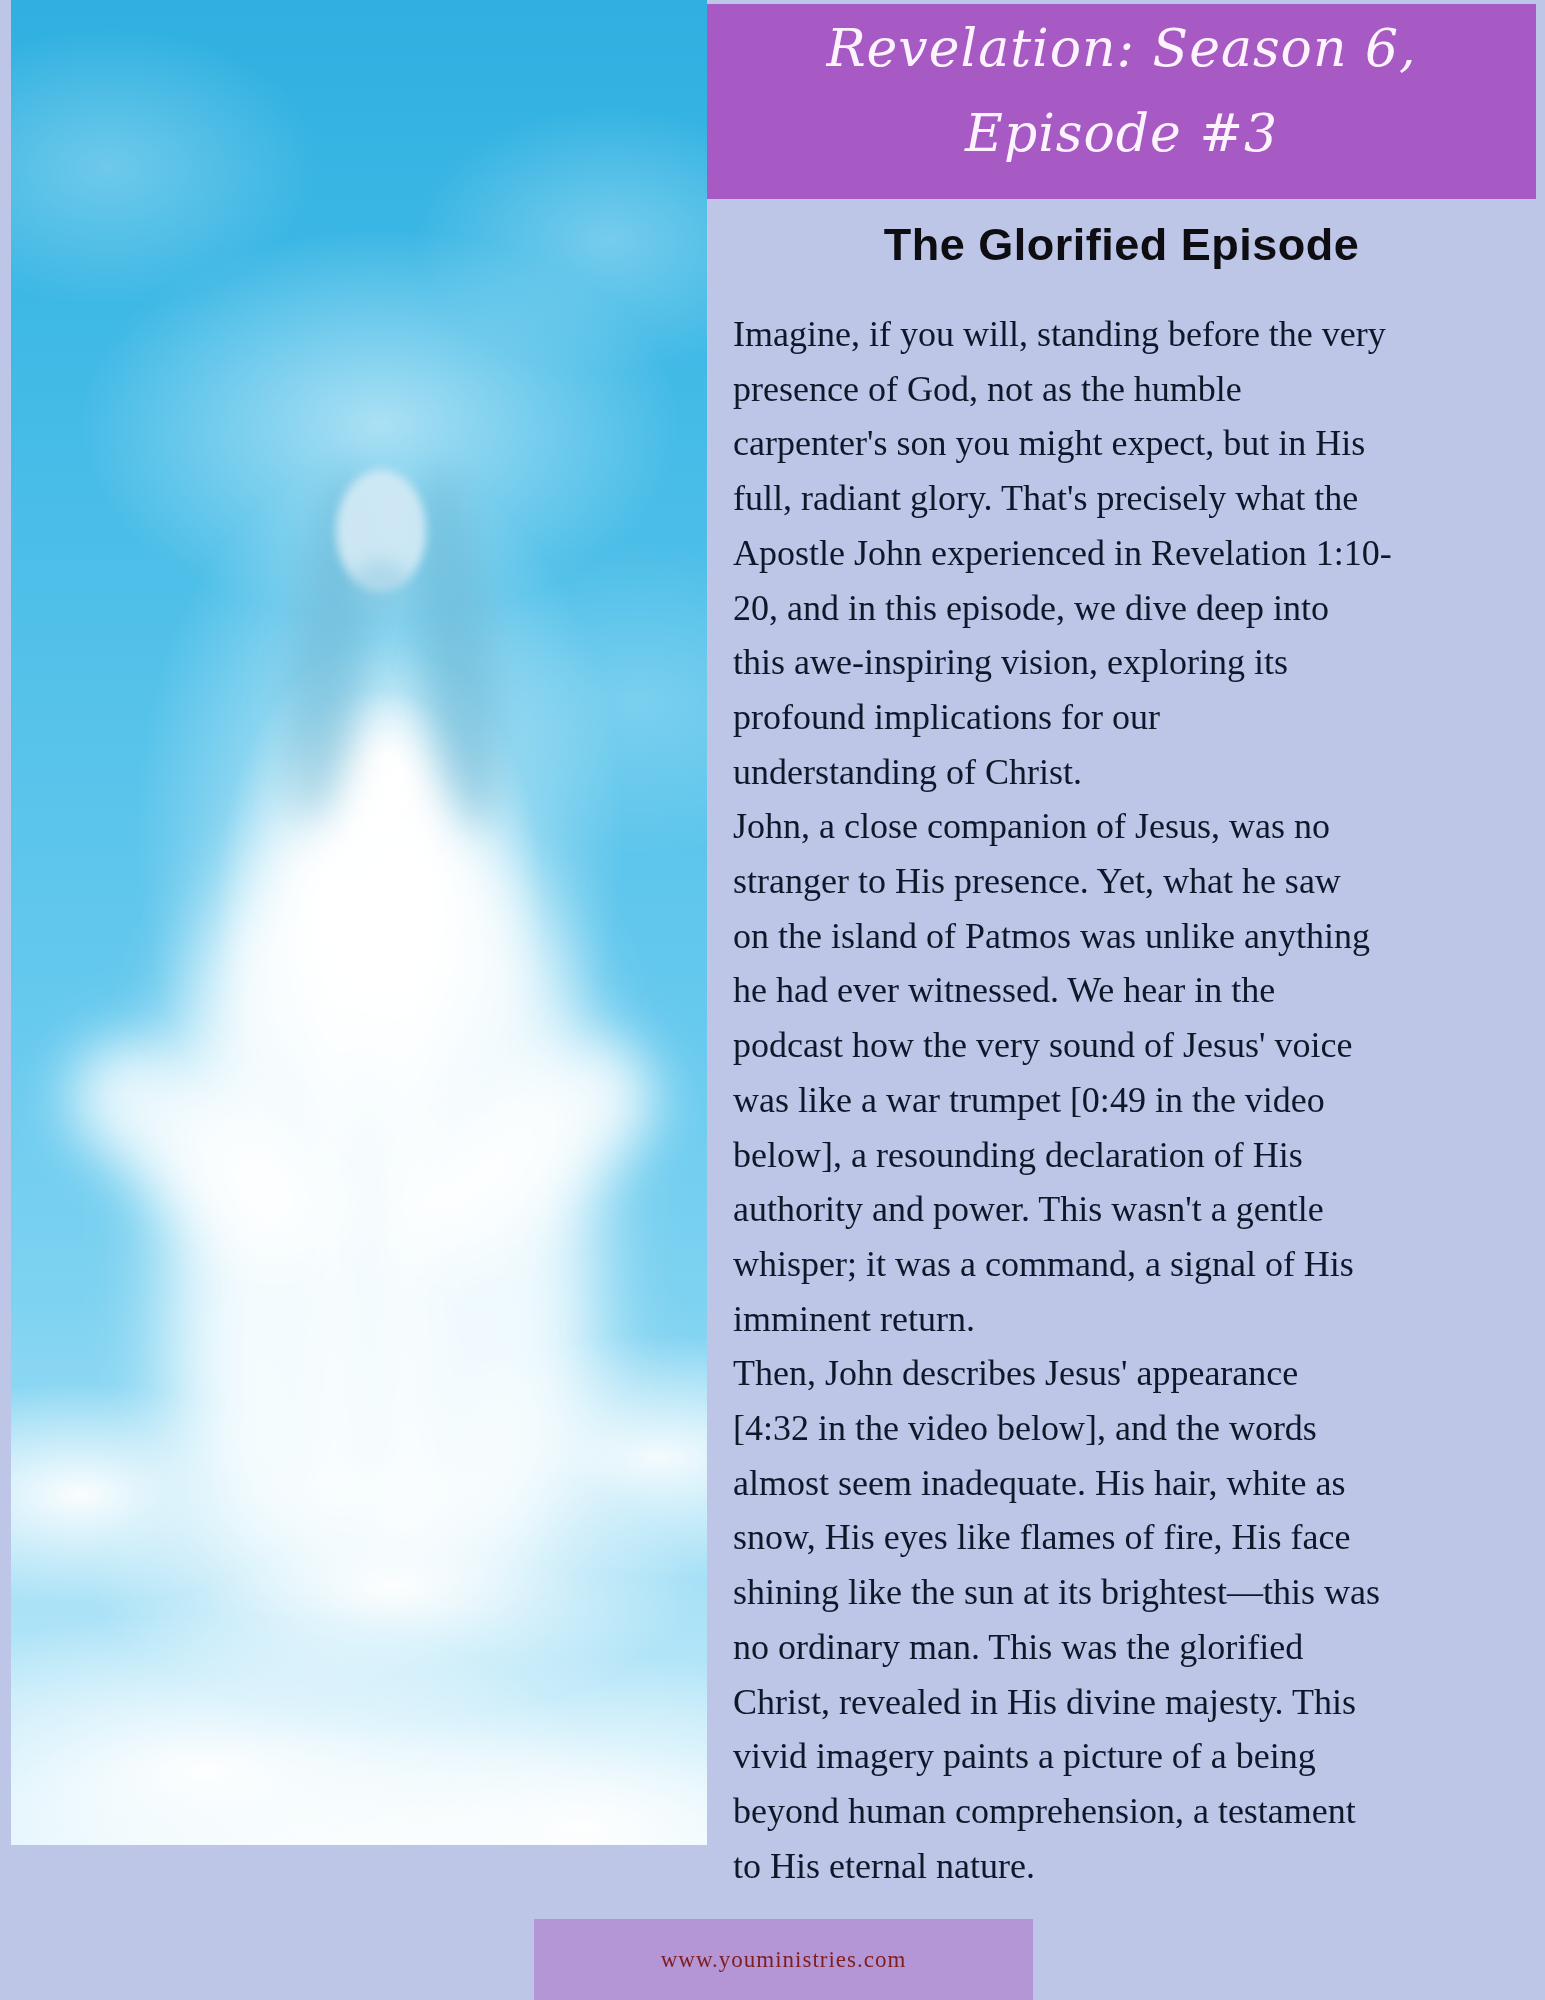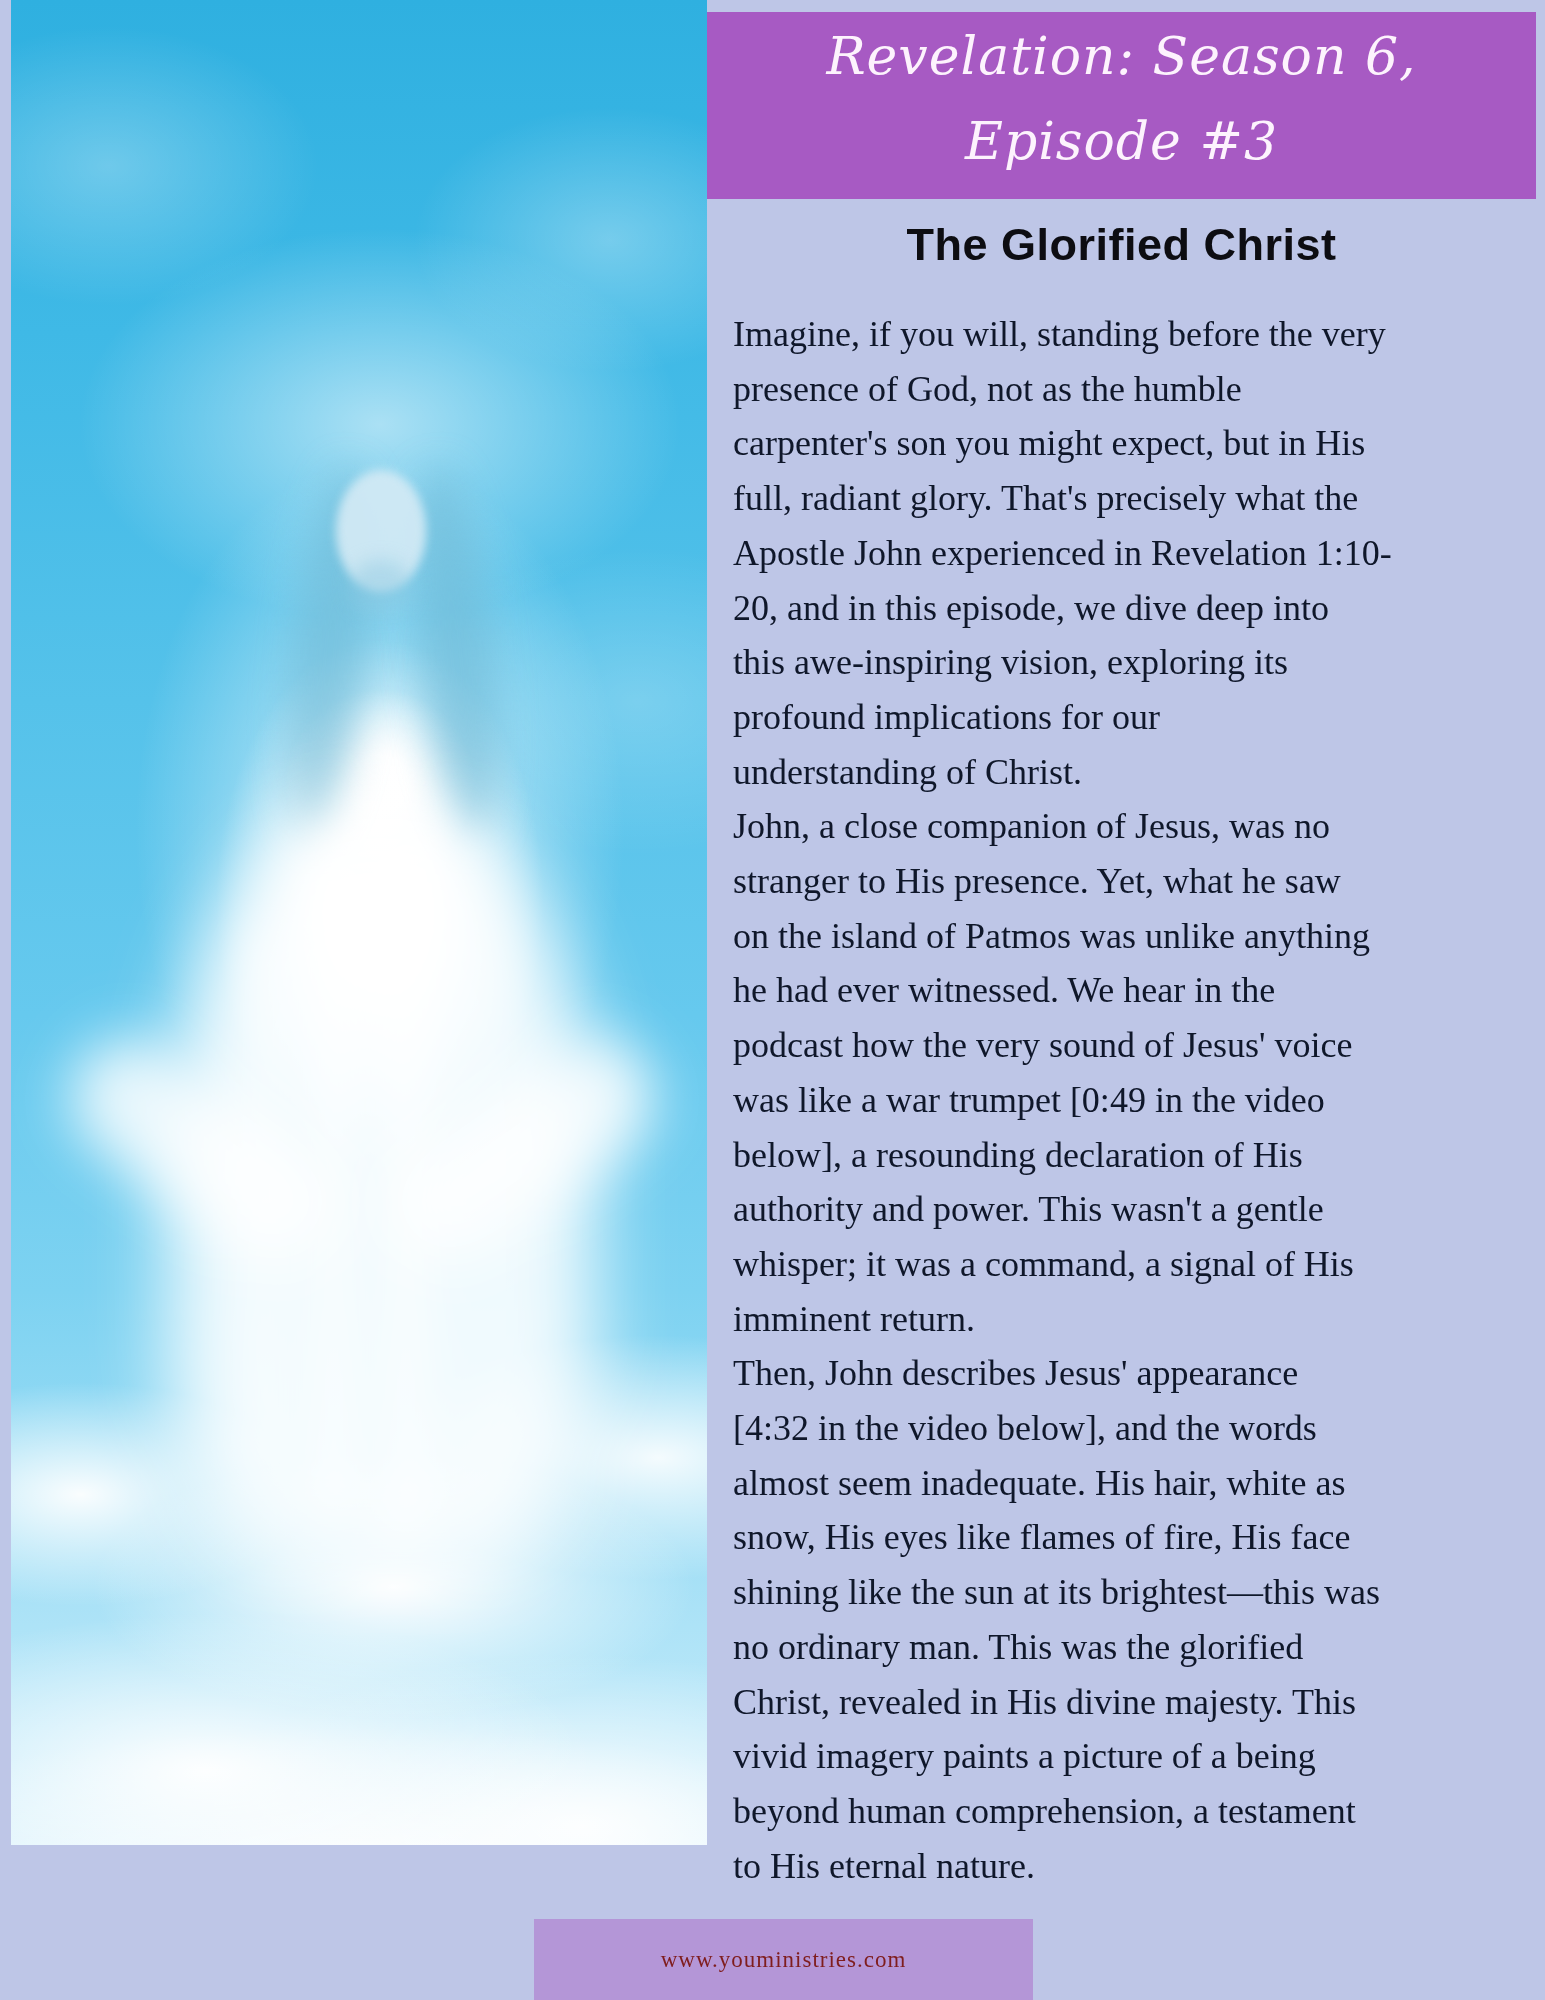--- a/index.html
+++ b/index.html
@@ -65,21 +65,21 @@
   .hero .streak{
     position:absolute;top:870px;height:640px;width:46px;
     background:rgba(255,255,255,0.55);filter:blur(20px);
   }
   .hero .streak.s1{left:300px;}
   .hero .streak.s2{left:372px;top:840px;height:700px;}
   .hero .streak.s3{left:232px;top:930px;height:540px;opacity:.6;}
 
   
   .header-banner{
-    position:absolute;left:707px;top:12px;width:829px;height:199px;
+    position:absolute;left:707px;top:4px;width:829px;height:199px;
     background:#a75ac3;text-align:center;
   }
   .page-title{
     margin:0;padding-top:2px;
     font-family:"DejaVu Serif", serif;font-style:italic;font-weight:normal;
     font-size:52px;line-height:85px;color:#fdf3fd;
     white-space:pre-line;letter-spacing:1px;
   }
 
   
@@ -125,21 +125,21 @@
     <div class="arm-left"></div>
     <div class="arm-right"></div>
   </div>
 
   <div class="header-banner">
     <h1 class="page-title">Revelation: Season 6,
 Episode #3</h1>
   </div>
 
   <div class="content-panel">
-    <h2 class="article-heading">The Glorified Christ</h2>
+    <h2 class="article-heading">The Glorified Episode</h2>
     <div class="article-body">
       <p>Imagine, if you will, standing before the very
 presence of God, not as the humble
 carpenter's son you might expect, but in His
 full, radiant glory. That's precisely what the
 Apostle John experienced in Revelation 1:10-
 20, and in this episode, we dive deep into
 this awe-inspiring vision, exploring its
 profound implications for our
 understanding of Christ.</p>

